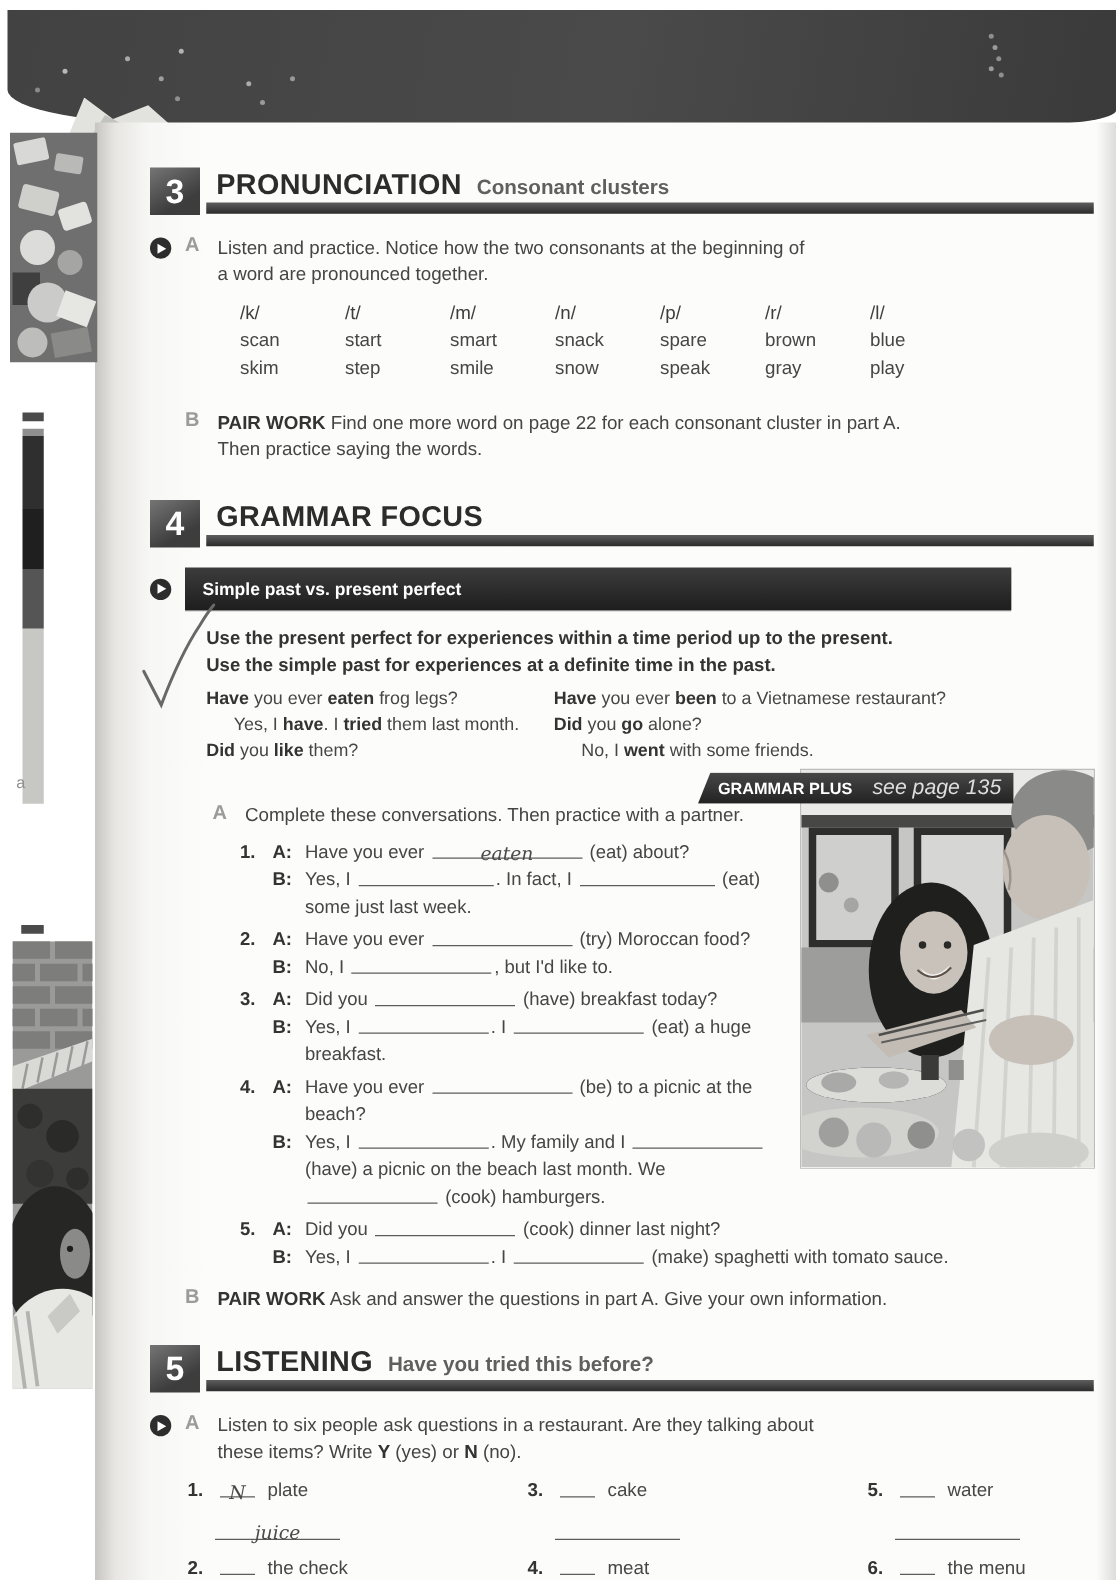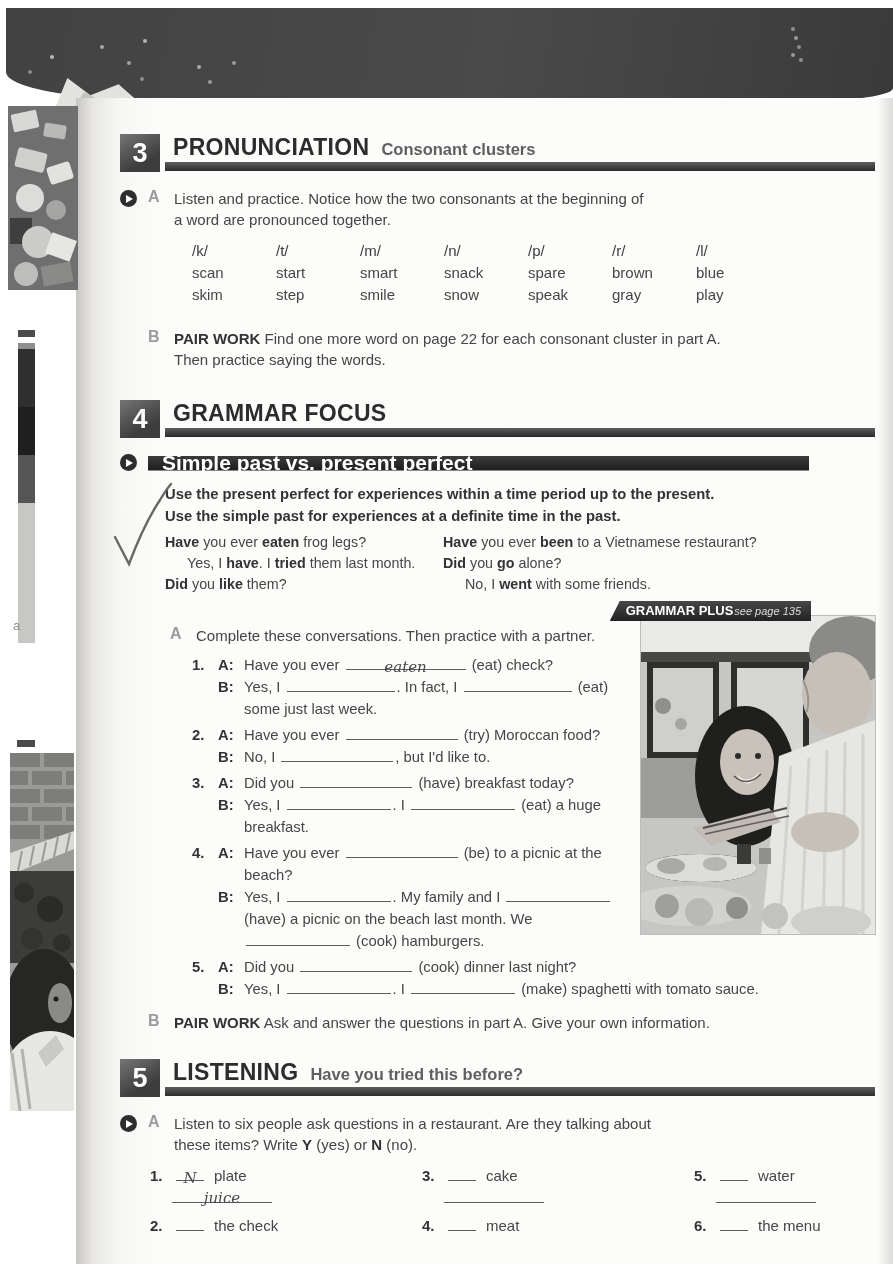--- a/index.html
+++ b/index.html
@@ -51,32 +51,32 @@
   .picon{width:17px;height:17px;border-radius:50%;background:#2d2d2d;position:relative;display:inline-block;}
   .picon::after{content:'';position:absolute;left:6px;top:4.5px;
     border-left:7px solid #fff;border-top:4px solid transparent;border-bottom:4px solid transparent;}
   .bd{font-weight:bold;color:#333;}
   
   .clusters{display:flex;margin-left:72px;margin-bottom:22px;}
   .cl-col{width:84px;font-size:15px;line-height:22px;color:#464646;}
   .cl-ph{color:#3d3d3d;}
   
   .gbar-row{display:flex;align-items:center;margin-bottom:12px;}
-  .gbar{flex:1;margin-left:11px;margin-right:66px;height:14px;display:flex;align-items:center;
-    background:linear-gradient(#3c3c3c,#1e1e1e);color:#fff;font-weight:bold;font-size:21px;padding-left:14px;
+  .gbar{flex:1;margin-left:11px;margin-right:66px;height:34px;display:flex;align-items:center;
+    background:linear-gradient(#3c3c3c,#1e1e1e);color:#fff;font-weight:bold;font-size:14px;padding-left:14px;
     box-shadow:0 1px 0 #888;}
   .grules{margin-left:45px;font-size:14.8px;font-weight:bold;color:#333;line-height:22px;margin-bottom:5px;}
   .ex-grid{margin-left:45px;display:grid;grid-template-columns:258px auto;column-gap:20px;margin-bottom:4px;}
   .gline{font-size:14.3px;line-height:21px;color:#464646;}
   .ind{padding-left:22px;}
   .gp-row{position:relative;height:26px;}
   .gp-tag{position:absolute;right:64px;top:2px;z-index:3;background:linear-gradient(#474747,#222);
     color:#fff;padding:2px 10px 3px 16px;font-size:13px;font-weight:bold;
     clip-path:polygon(10px 0,100% 0,100% 100%,0 100%);}
-  .gp-note{font-weight:normal;font-style:italic;color:#dedede;margin-left:1px;font-size:11px;}
+  .gp-note{font-weight:normal;font-style:italic;color:#dedede;margin-left:16px;font-size:17px;}
   .photo{position:absolute;top:216px;right:0;width:234px;height:318px;z-index:2;box-shadow:0 0 0 1px #bdbdbd;}
   
   .conv-intro{display:flex;margin-bottom:8px;padding-left:50px;}
   .conv{width:508px;}
   .conv-wide{width:655px;}
   .cline{display:flex;font-size:14.8px;line-height:22px;color:#464646;}
   .citem{margin-left:72px;margin-bottom:4px;}
   .cnum{width:26px;font-weight:bold;color:#333;}
   .csp{width:26px;font-weight:bold;color:#333;}
   .ctext{flex:1;}
@@ -85,21 +85,21 @@
   .hand{font-family:"DejaVu Serif",serif;font-style:italic;font-size:15px;color:#4a4a4a;
     display:inline-block;line-height:14px;transform:translateY(2px);}
   
   .ls-grid{display:grid;grid-template-columns:272px 272px auto;margin-left:30px;margin-bottom:4px;}
   .ls-item{margin-bottom:8px;}
   .ls-line1{display:flex;font-size:15px;line-height:22px;}
   .ls-num{width:24px;font-weight:bold;color:#333;}
   .ls-label{margin-left:8px;color:#464646;}
   .blank.short{min-width:28px;}
   .blank.long{min-width:100px;}
-  .ls-line2{margin-left:20px;margin-top:0;height:20px;}
+  .ls-line2{margin-left:20px;margin-top:12px;height:20px;}
   .mt-sec{margin-top:26px;}
 </style>
 </head>
 <body>
 
 <div class="band"></div>
 <div class="specks"></div>
 <div class="torn1"></div>
 <div class="torn2"></div>
 
@@ -305,21 +305,21 @@
 
       <div class="conv-intro">
         <div class="letter-col">A</div>
         <div class="part-text">Complete these conversations. Then practice with a partner.</div>
       </div>
       <div class="conv">
         <div class="citem">
           <div class="cline">
               <span class="cnum">1.</span>
               <span class="csp">A:</span>
-              <span class="ctext"><span>Have you ever </span><span class="blank" style="min-width: 120px;"><span class="hand">eaten</span></span><span> (eat) check?</span></span>
+              <span class="ctext"><span>Have you ever </span><span class="blank" style="min-width: 120px;"><span class="hand">eaten</span></span><span> (eat) about?</span></span>
             </div>
           <div class="cline">
               <span class="cnum"></span>
               <span class="csp">B:</span>
               <span class="ctext"><span>Yes, I </span><span class="blank" style="min-width: 108px;"><span class="hand"></span></span><span>. In fact, I </span><span class="blank" style="min-width: 108px;"><span class="hand"></span></span><span> (eat) some just last week.</span></span>
             </div>
         </div>
         <div class="citem">
           <div class="cline">
               <span class="cnum">2.</span>

